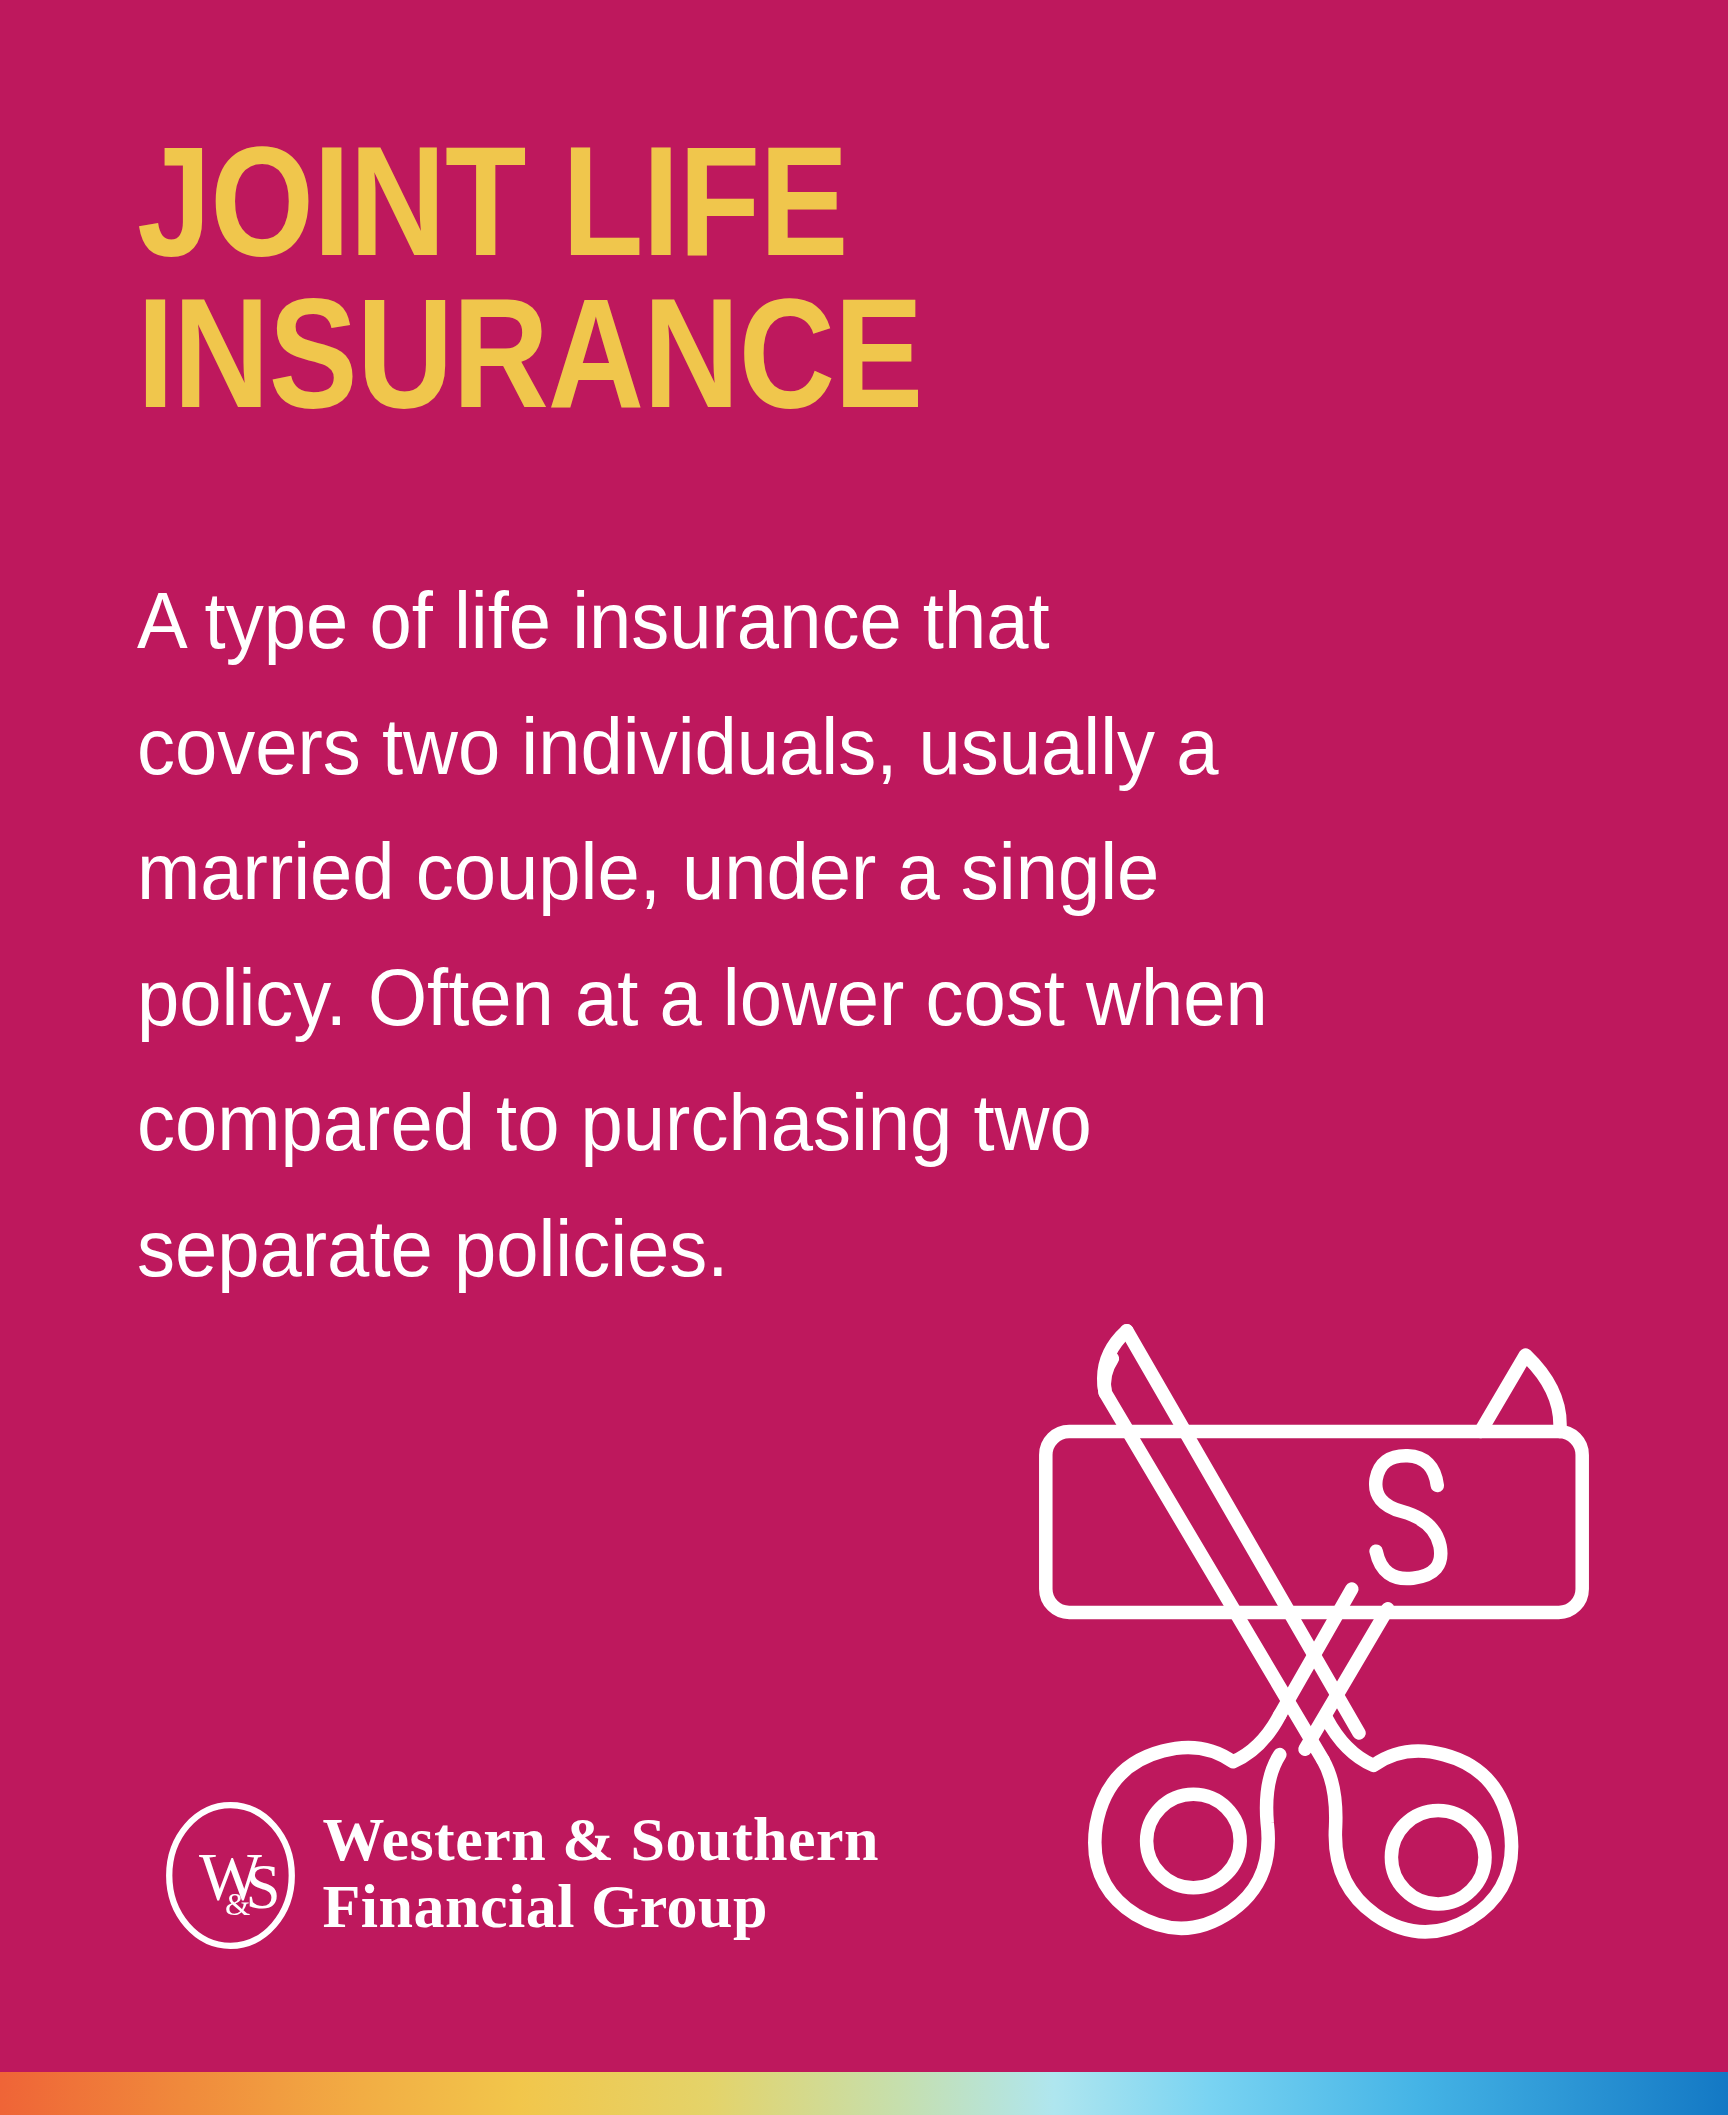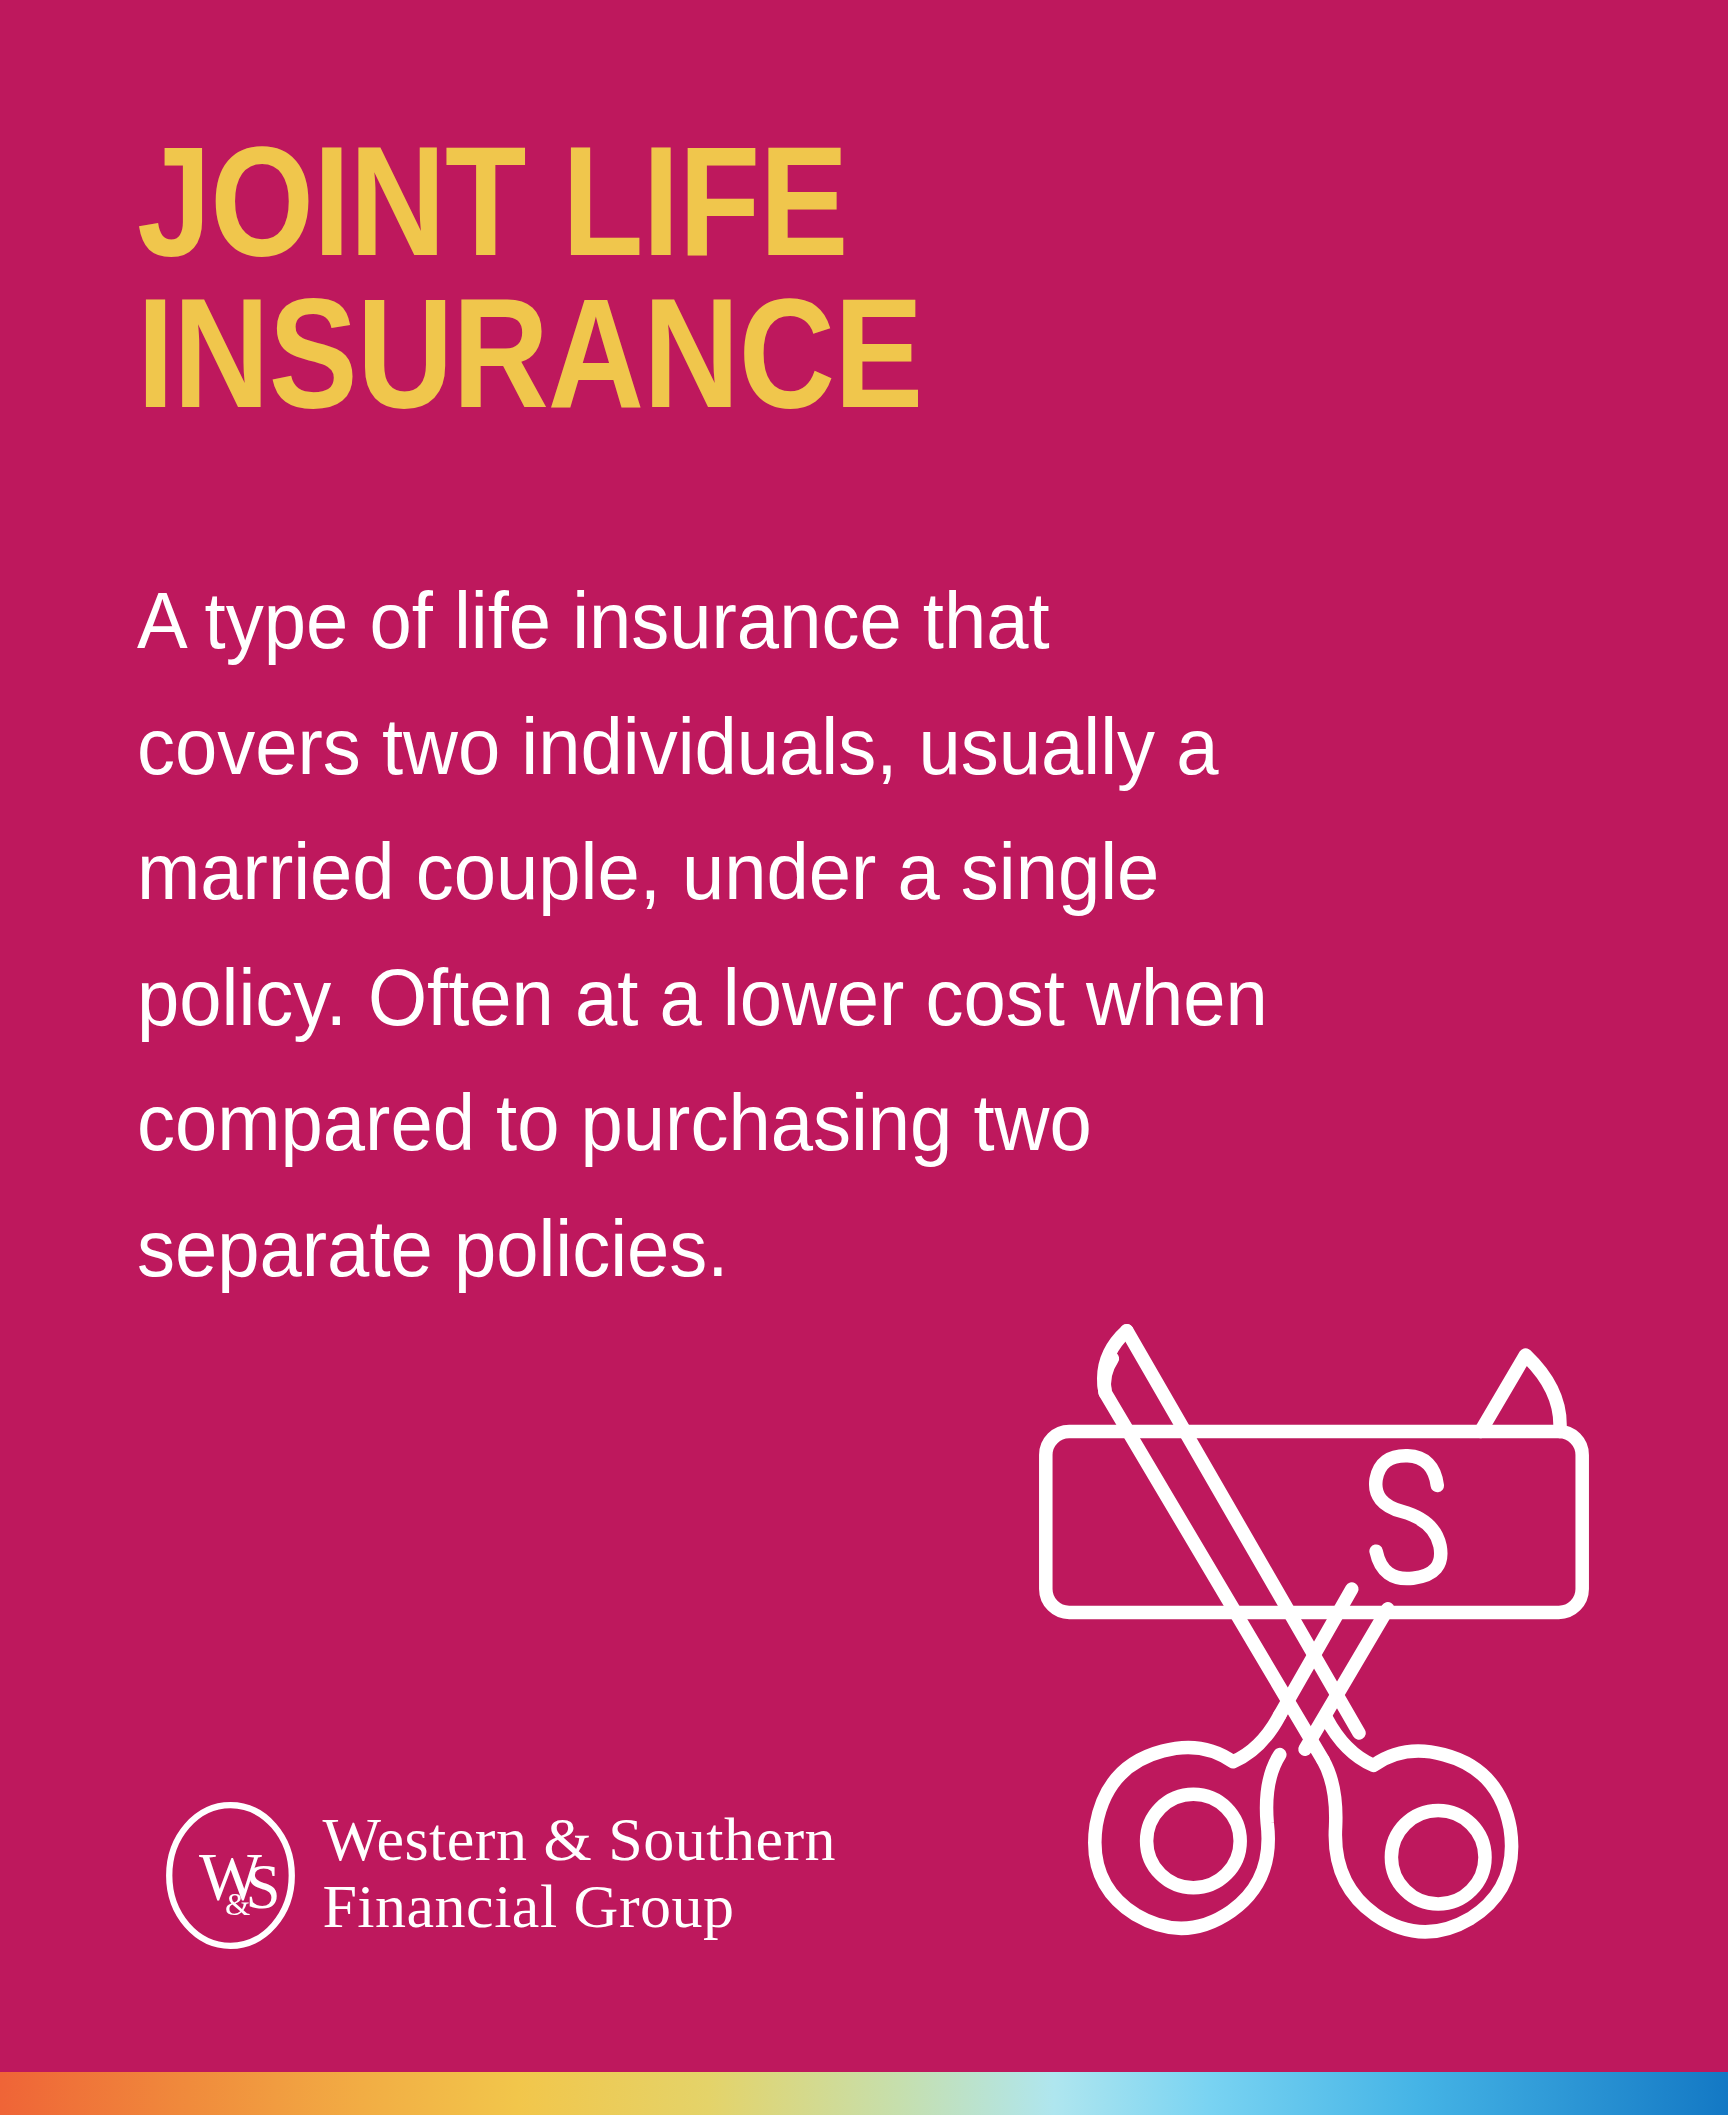--- a/index.html
+++ b/index.html
@@ -68,21 +68,21 @@
     top: 1798px;
     display: flex;
     align-items: center;
     gap: 23.4px;
   }
   .logo-mark { width: 137px; height: 155px; flex: 0 0 auto; }
   .logo-mark svg { display: block; width: 100%; height: 100%; }
   .logo-text {
     color: #FFFFFF;
     font-family: "Liberation Serif", "DejaVu Serif", serif;
-    font-weight: 400;
+    font-weight: 700;
     font-size: 62px;
     line-height: 1.08;
     letter-spacing: 0.5px;
     white-space: pre-line;
     padding-bottom: 5.4px;
   }
 
   
   .gradient-bar {
     position: absolute;

